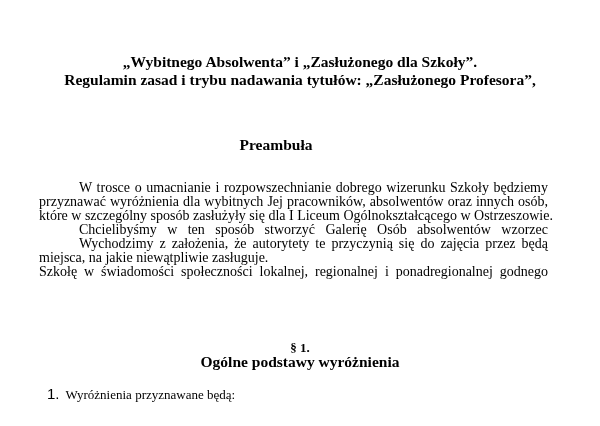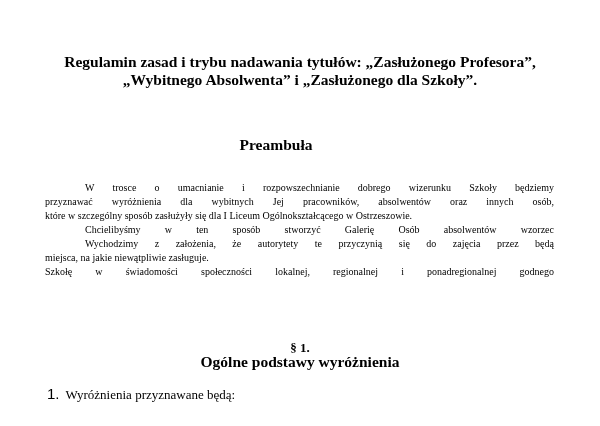--- a/index.html
+++ b/index.html
@@ -10,22 +10,22 @@
     .title {
       position: absolute; left: 30px; top: 53px; width: 540px;
       text-align: center; font-weight: bold; font-size: 15.5px; line-height: 18px;
     }
     .title div { white-space: nowrap; }
     .preamble-title {
       position: absolute; left: 0; top: 136px; width: 552px;
       text-align: center; font-weight: bold; font-size: 15.5px; line-height: 18px;
     }
     .body-text {
-      position: absolute; left: 45px; top: 181px; width: 509px;
-      font-size: 10px; line-height: 14px;
+      position: absolute; left: 39px; top: 181px; width: 509px;
+      font-size: 14px; line-height: 14px;
     }
     .body-text .line { display: block; white-space: nowrap; text-align: justify; text-align-last: justify; height: 14px; }
     .body-text .line.last { text-align-last: left; }
     .body-text .line.indent { padding-left: 40px; }
     .section-num {
       position: absolute; left: 0; top: 340px; width: 600px;
       text-align: center; font-weight: bold; font-size: 13px; line-height: 15px;
     }
     .section-title {
       position: absolute; left: 0; top: 353px; width: 600px;
@@ -34,22 +34,22 @@
     .list-item {
       position: absolute; left: 47px; top: 385px;
       font-weight: normal; font-size: 13px; line-height: 18px; white-space: nowrap;
     }
     .list-item .num { font-family: "Liberation Sans", sans-serif; font-size: 15px; margin-right: 3px; }
   </style>
 </head>
 <body>
 
 <div class="title">
+  <div>„Wybitnego Absolwenta”  i „Zasłużonego dla Szkoły”.</div>
   <div>Regulamin zasad i trybu nadawania tytułów: „Zasłużonego Profesora”,</div>
-  <div>„Wybitnego Absolwenta”  i „Zasłużonego dla Szkoły”.</div>
 </div>
 
 <div class="preamble-title">Preambuła</div>
 
 <div class="body-text">
   <span class="line indent">W trosce o umacnianie i rozpowszechnianie dobrego wizerunku Szkoły będziemy</span>
   <span class="line">przyznawać wyróżnienia dla wybitnych Jej pracowników, absolwentów oraz innych osób,</span>
   <span class="line last">które w szczególny sposób zasłużyły się dla I Liceum Ogólnokształcącego w Ostrzeszowie.</span>
   <span class="line indent">Chcielibyśmy w ten sposób stworzyć Galerię Osób absolwentów wzorzec</span>
   <span class="line indent">Wychodzimy z założenia, że autorytety te przyczynią się do zajęcia przez będą</span>

